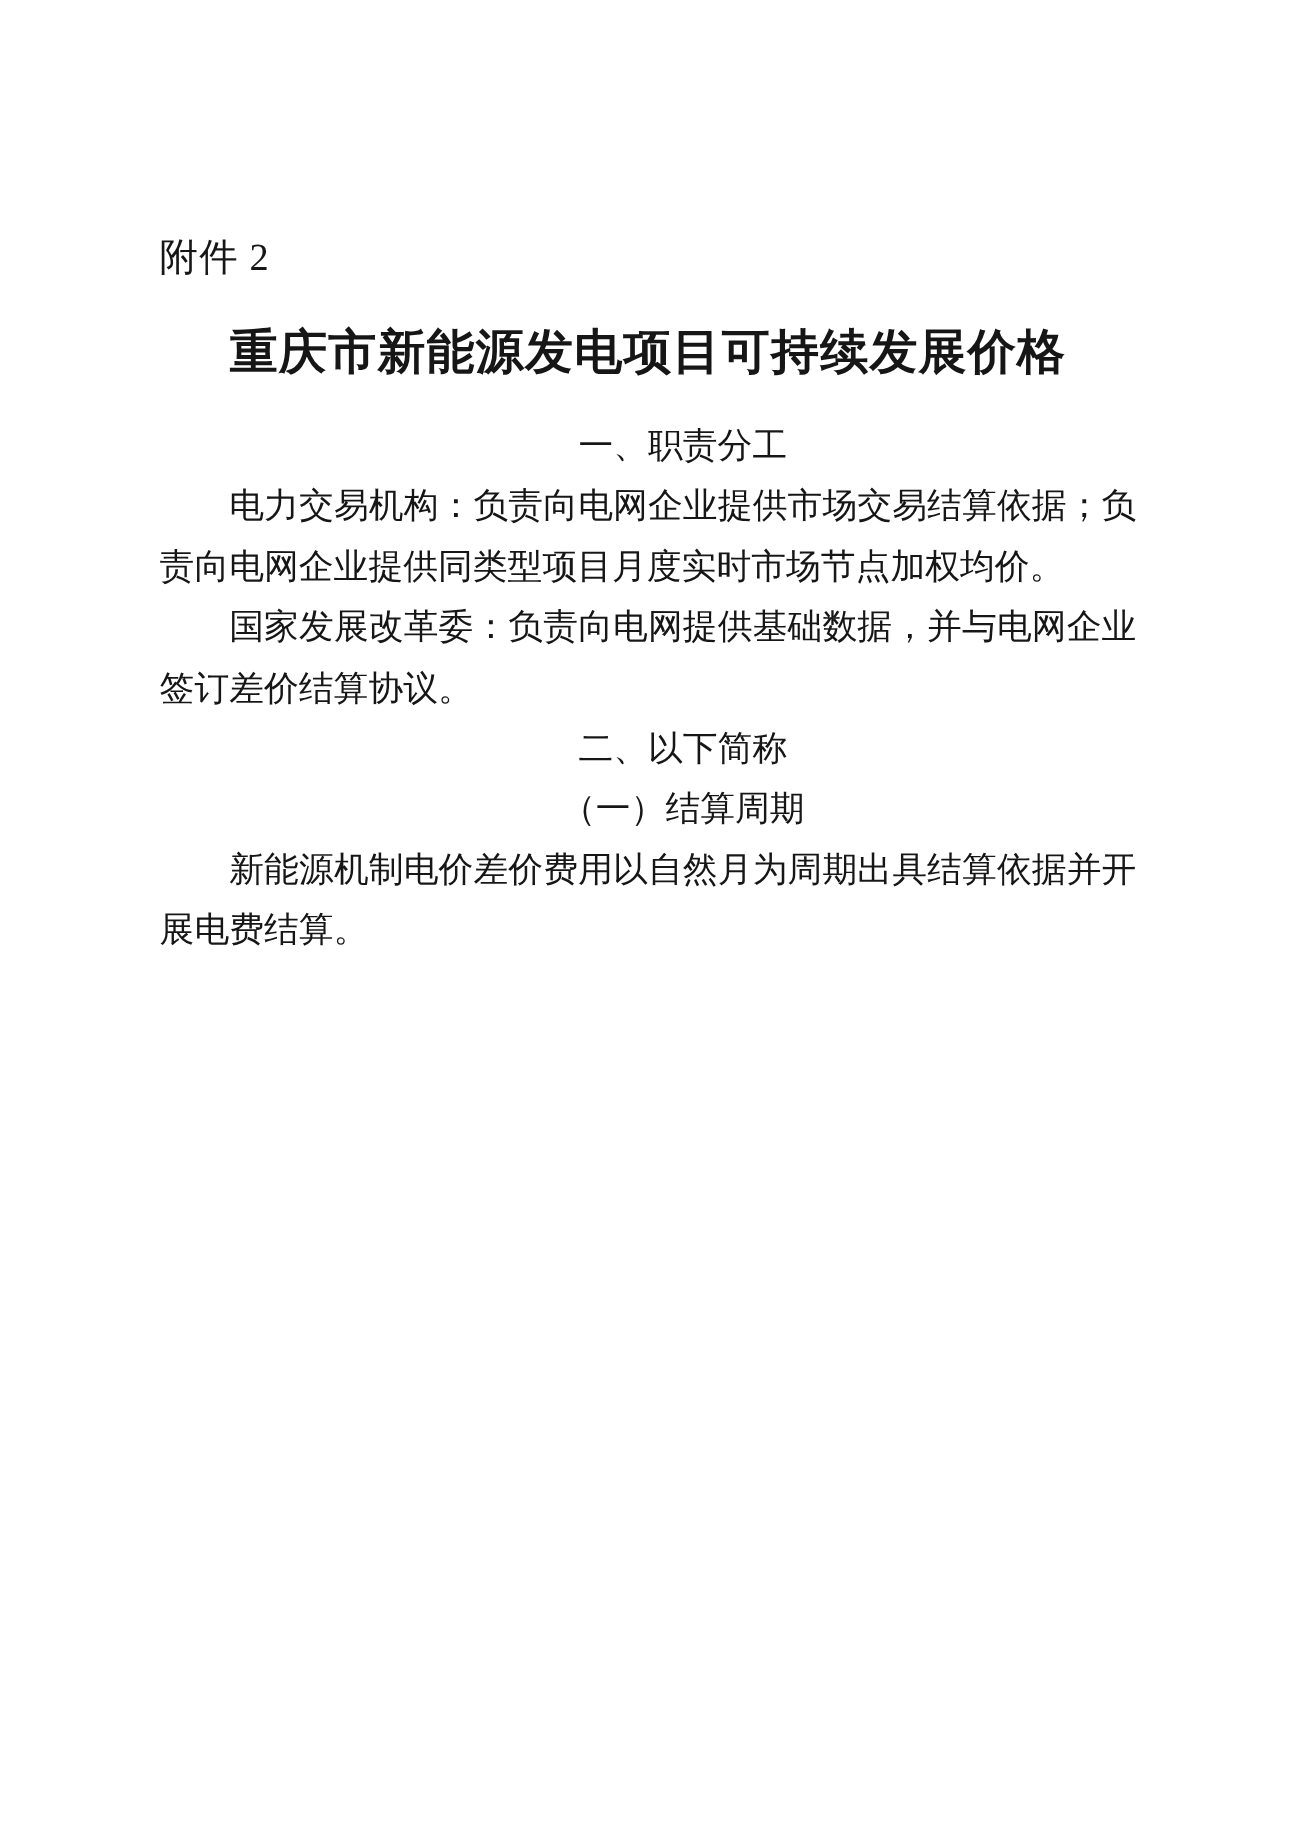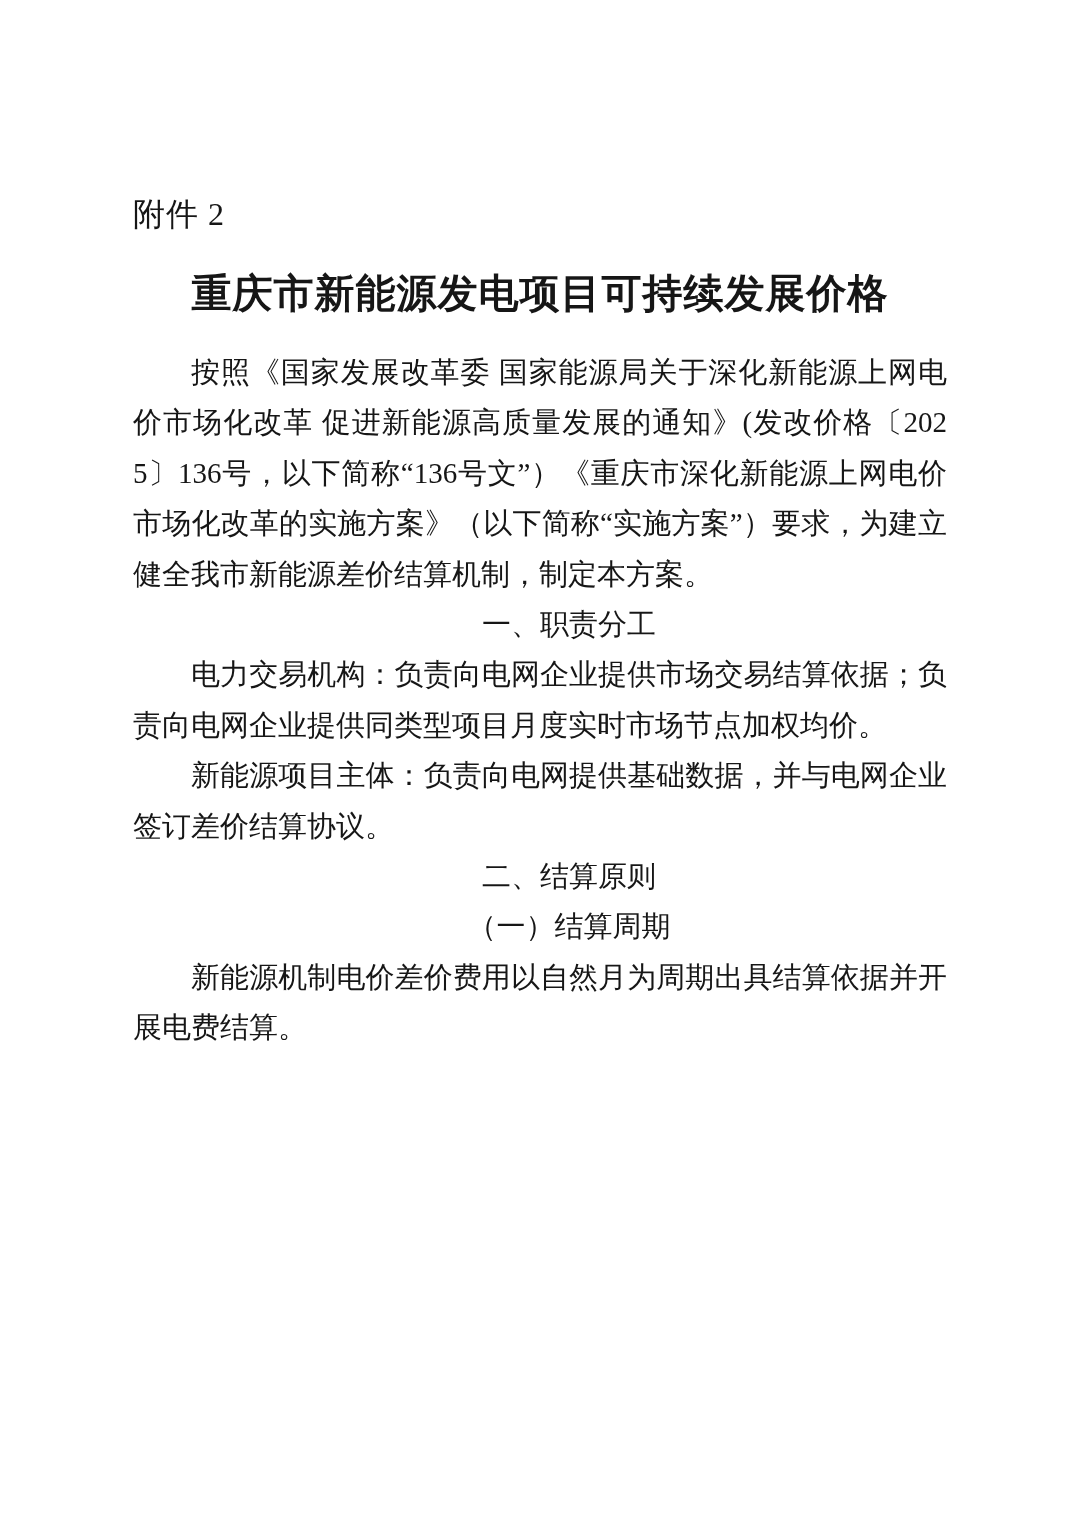--- a/index.html
+++ b/index.html
@@ -74,24 +74,23 @@
 <div class="page">
   <div class="content">
     <div class="attachment-label">附件 2</div>
 
     <div class="doc-title">
       <span class="title-line">重庆市新能源发电项目可持续发展价格</span>
     </div>
 
     <div class="body-block">
 
-    <p class="para ">按照《国家发展改革委 国家能源局关于深化新能源上网电价市场化改革 促进新能源高质量发展的通知》(发改价格〔2025〕136号，以下简称“136号文”）《重庆市深化新能源上网电价市场化改革的实施方案》（以下简称“实施方案”）要求，为建立健全我市新能源差价结算机制，制定本方案。</p>
         <p class="para heading1">一、职责分工</p>
         <p class="para ">电力交易机构：负责向电网企业提供市场交易结算依据；负责向电网企业提供同类型项目月度实时市场节点加权均价。</p>
-        <p class="para ">新能源项目主体：负责向电网提供基础数据，并与电网企业签订差价结算协议。</p>
-        <p class="para heading1">二、结算原则</p>
+        <p class="para ">国家发展改革委：负责向电网提供基础数据，并与电网企业签订差价结算协议。</p>
+        <p class="para heading1">二、以下简称</p>
         <p class="para heading2">（一）结算周期</p>
         <p class="para ">新能源机制电价差价费用以自然月为周期出具结算依据并开展电费结算。</p>
       </div>
   </div>
 
   <div class="page-footer">— 34 —</div>
 </div>
 
 </body></html>

